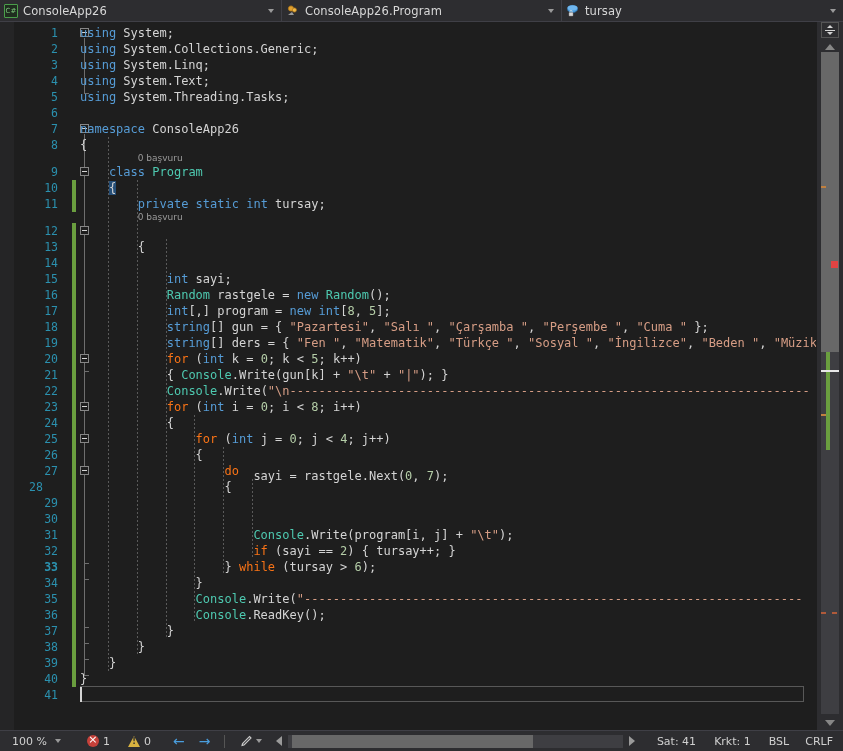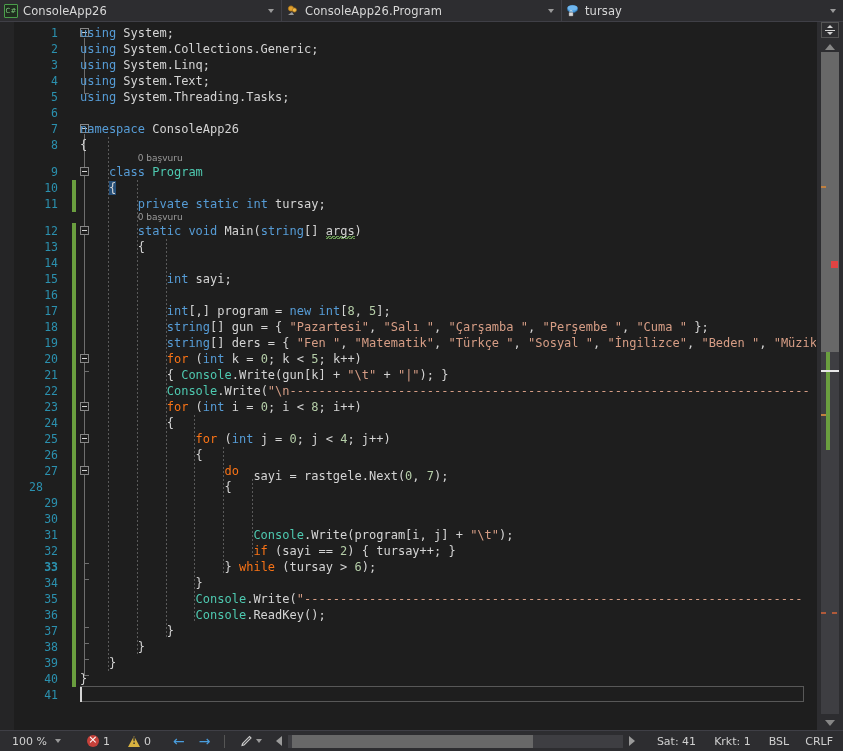--- a/index.html
+++ b/index.html
@@ -475,28 +475,28 @@
           <div class="codetext" style="top: 115px;"><span class="p">{</span></div>
           <div class="codelens" style="top: 131px; left: 137.734px;">0 başvuru</div>
           <div class="lnum" style="top: 142px;">9</div>
           <div class="codetext" style="top: 142px;"><span class="p">    </span><span class="k">class</span><span class="p"> </span><span class="t">Program</span></div>
           <div class="lnum" style="top: 158px;">10</div>
           <div class="codetext" style="top: 158px;"><span class="p">    </span><span class="bmatch">{</span></div>
           <div class="lnum" style="top: 174px;">11</div>
           <div class="codetext" style="top: 174px;"><span class="p">        </span><span class="k">private</span><span class="p"> </span><span class="k">static</span><span class="p"> </span><span class="k">int</span><span class="id"> tursay;</span></div>
           <div class="codelens" style="top: 190px; left: 137.734px;">0 başvuru</div>
           <div class="lnum" style="top: 201px;">12</div>
-          <div class="codetext" style="top: 201px;"><span class="p">        </span><span class="k">static</span><span class="p"> </span><span class="k">void</span><span class="id"> Main(</span><span class="k">string</span><span class="p">[] </span><span class="squig-g">args</span><span class="p">)</span></div>
           <div class="lnum" style="top: 217px;">13</div>
           <div class="codetext" style="top: 217px;"><span class="p">        {</span></div>
           <div class="lnum" style="top: 233px;">14</div>
           <div class="codetext" style="top: 233px;"></div>
           <div class="lnum" style="top: 249px;">15</div>
           <div class="codetext" style="top: 249px;"><span class="p">            </span><span class="k">int</span><span class="id"> sayi;</span></div>
           <div class="lnum" style="top: 265px;">16</div>
+          <div class="codetext" style="top: 265px;"><span class="p">            </span><span class="t">Random</span><span class="id"> rastgele = </span><span class="k">new</span><span class="p"> </span><span class="t">Random</span><span class="p">();</span></div>
           <div class="lnum" style="top: 281px;">17</div>
           <div class="codetext" style="top: 281px;"><span class="p">            </span><span class="k">int</span><span class="id">[,] program = </span><span class="k">new</span><span class="p"> </span><span class="k">int</span><span class="p">[</span><span class="n">8</span><span class="p">, </span><span class="n">5</span><span class="p">];</span></div>
           <div class="lnum" style="top: 297px;">18</div>
           <div class="codetext" style="top: 297px;"><span class="p">            </span><span class="k">string</span><span class="id">[] gun = { </span><span class="s">"Pazartesi"</span><span class="p">, </span><span class="s">"Salı "</span><span class="p">, </span><span class="s">"Çarşamba "</span><span class="p">, </span><span class="s">"Perşembe "</span><span class="p">, </span><span class="s">"Cuma "</span><span class="p"> };</span></div>
           <div class="lnum" style="top: 313px;">19</div>
           <div class="codetext" style="top: 313px;"><span class="p">            </span><span class="k">string</span><span class="id">[] ders = { </span><span class="s">"Fen "</span><span class="p">, </span><span class="s">"Matematik"</span><span class="p">, </span><span class="s">"Türkçe "</span><span class="p">, </span><span class="s">"Sosyal "</span><span class="p">, </span><span class="s">"İngilizce"</span><span class="p">, </span><span class="s">"Beden "</span><span class="p">, </span><span class="s">"Müzik "</span></div>
           <div class="lnum" style="top: 329px;">20</div>
           <div class="codetext" style="top: 329px;"><span class="p">            </span><span class="kc">for</span><span class="p"> (</span><span class="k">int</span><span class="id"> k = </span><span class="n">0</span><span class="id">; k &lt; </span><span class="n">5</span><span class="id">; k++)</span></div>
           <div class="lnum" style="top: 345px;">21</div>
           <div class="codetext" style="top: 345px;"><span class="p">            { </span><span class="t">Console</span><span class="id">.Write(gun[k] + </span><span class="s">"\t"</span><span class="id"> + </span><span class="s">"|"</span><span class="p">); }</span></div>

